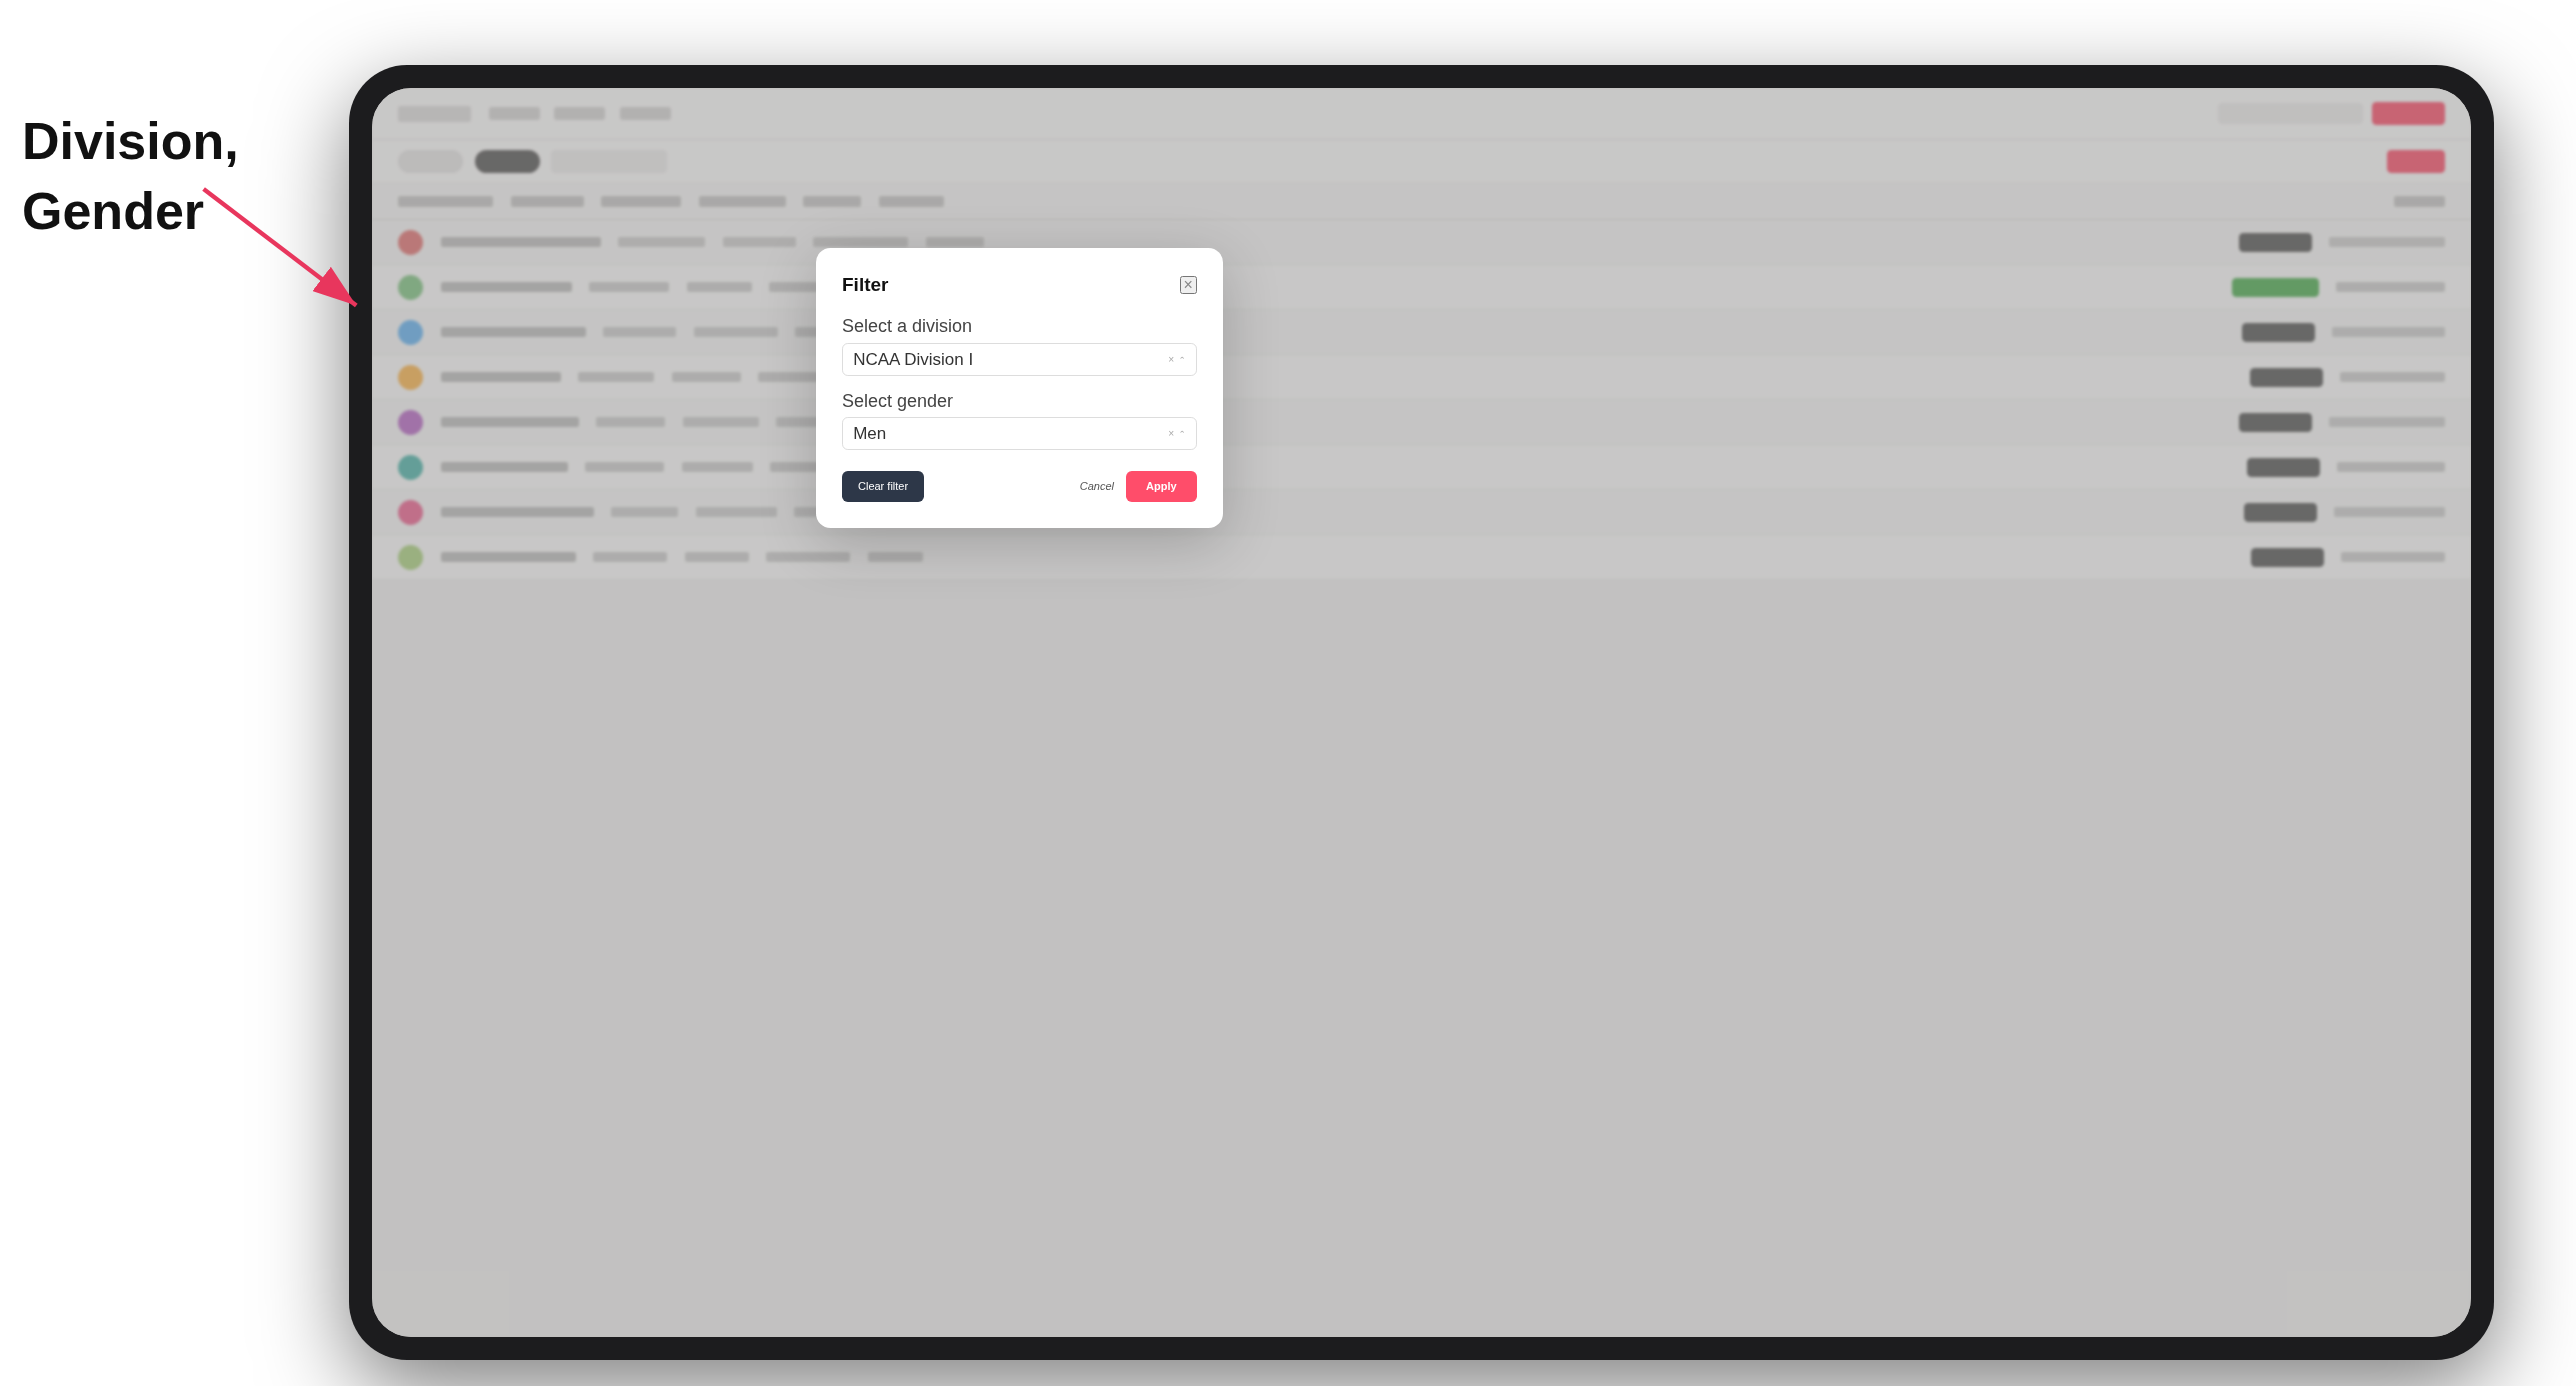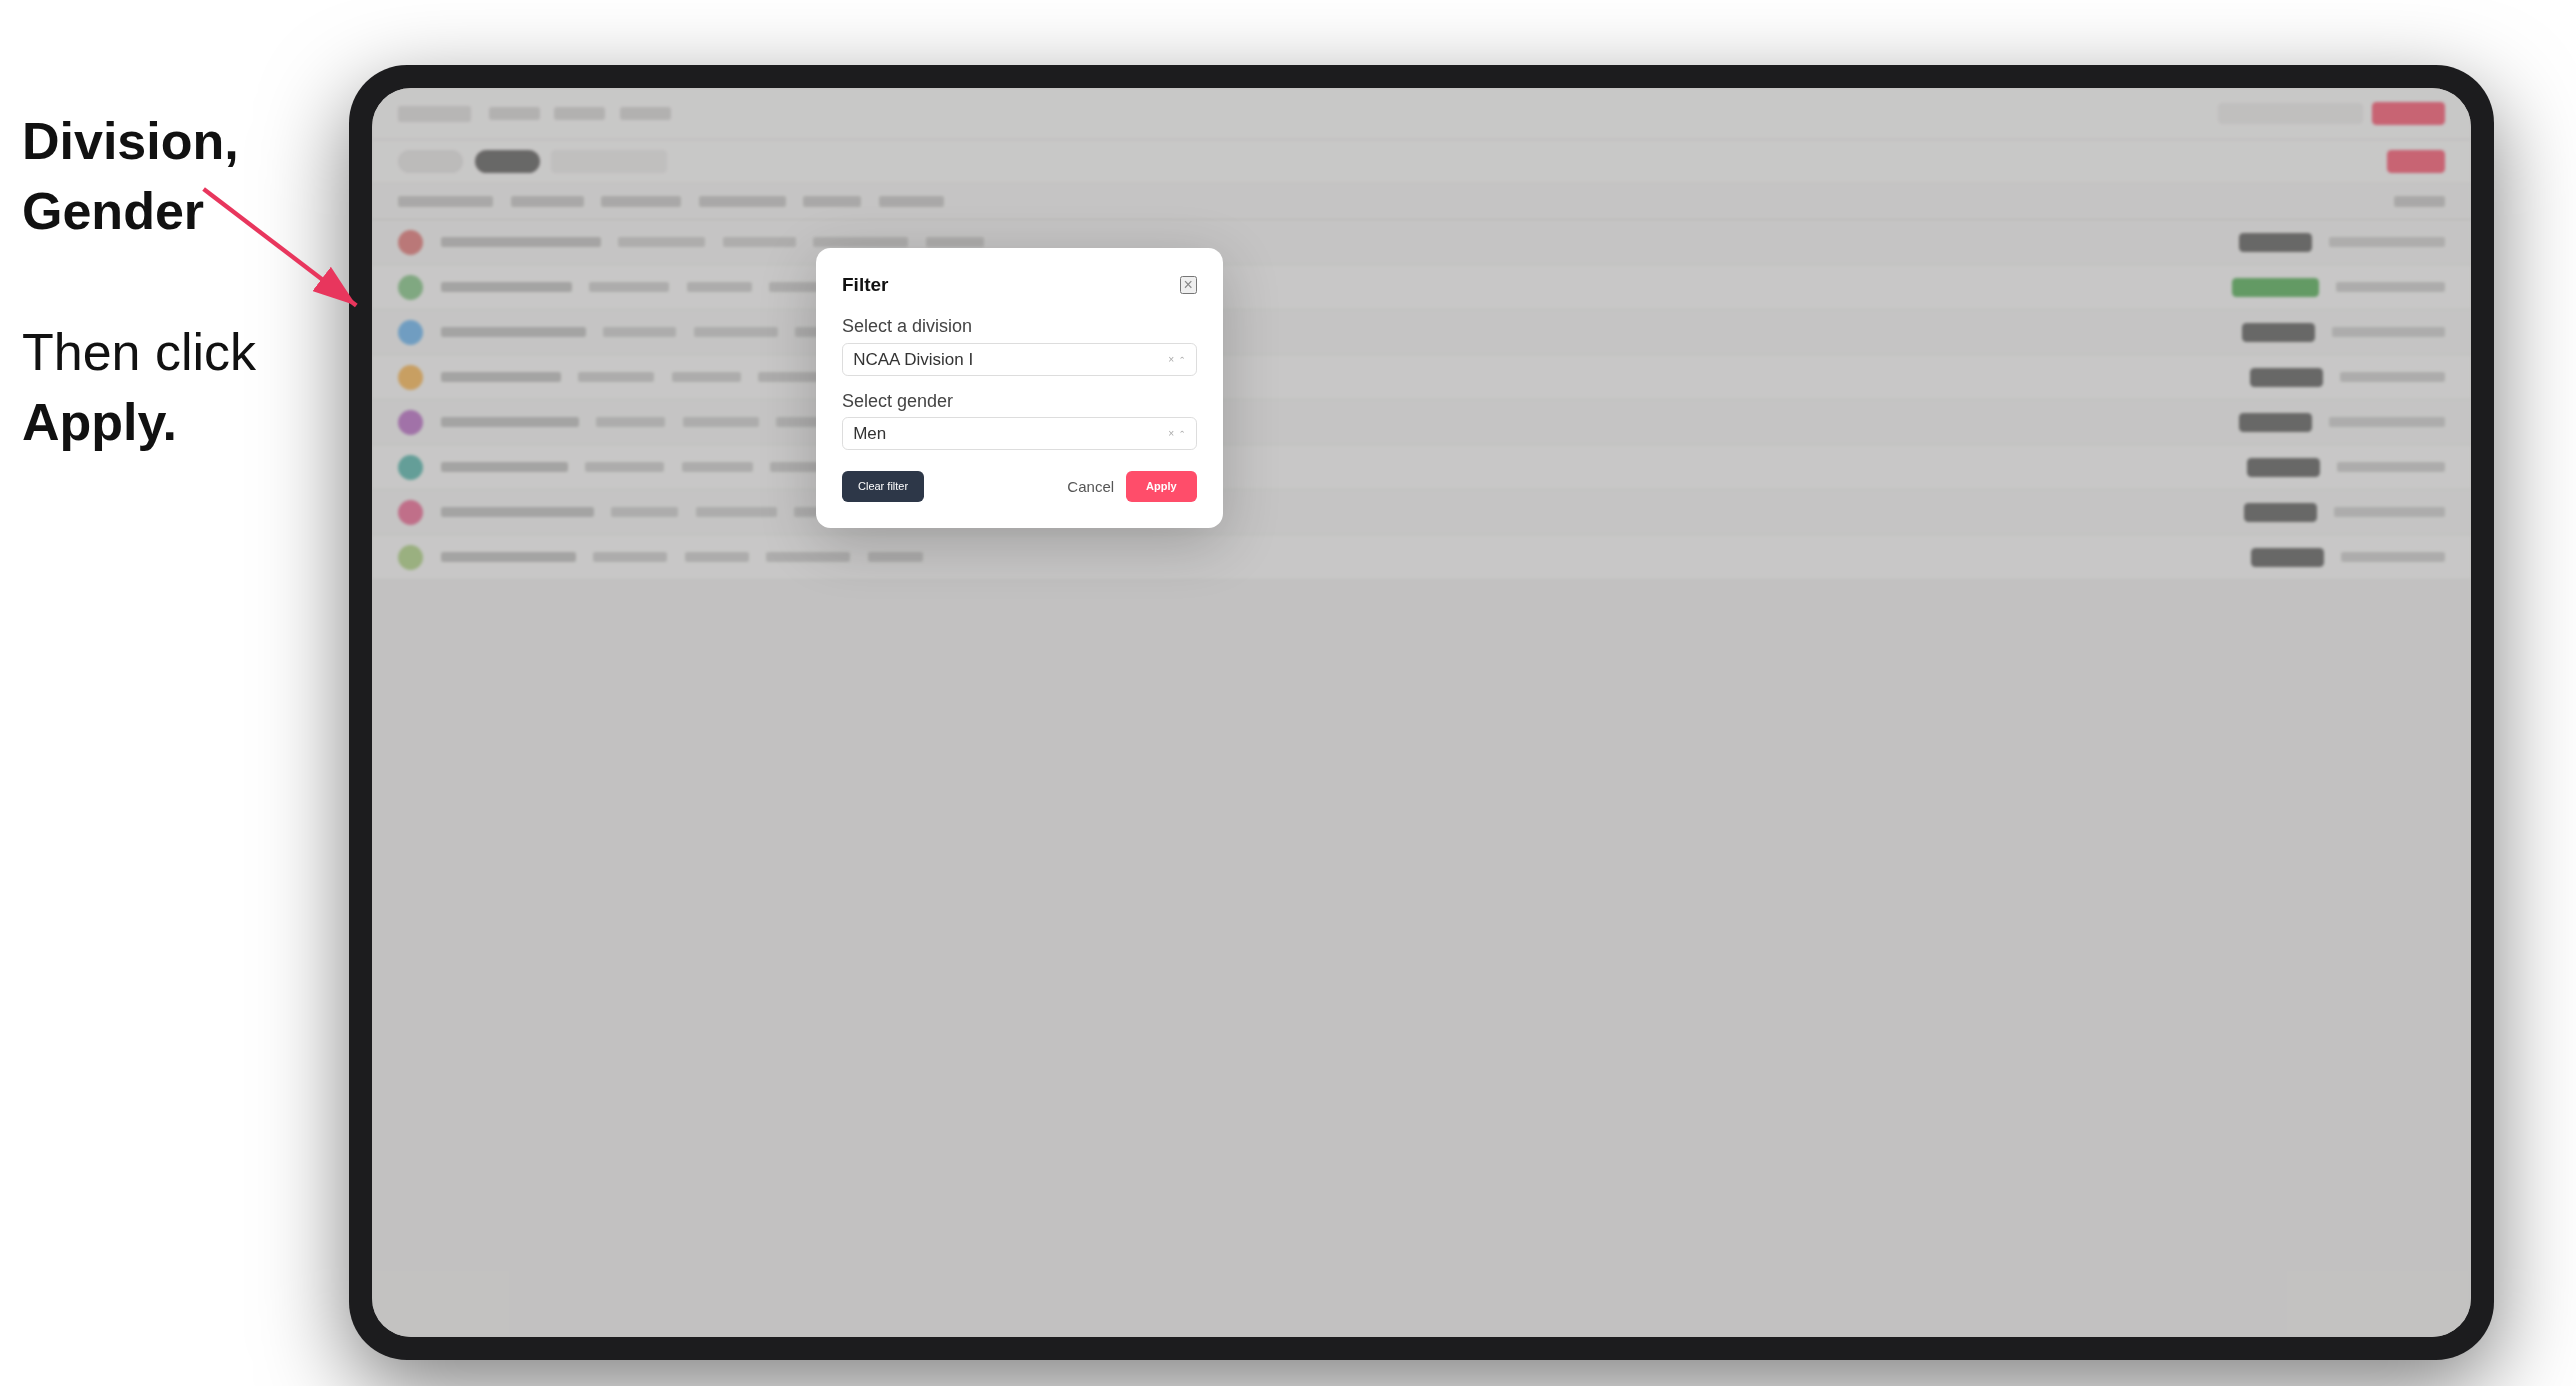--- a/index.html
+++ b/index.html
@@ -305,23 +305,24 @@
       background: #2d3748;
       color: #fff;
       border: none;
       border-radius: 5.8px;
       font-size: 11px;
       cursor: pointer;
     }
     .full-btn-cancel {
       background: none;
       border: none;
-      font-size: 15px;
+      font-size: 11px;
       color: #555;
       cursor: pointer;
+      font-style: italic;
     }
     .full-btn-apply {
       height: 31px;
       padding: 0 20.4px;
       background: #ff4d6a;
       color: #fff;
       border: none;
       border-radius: 5.8px;
       font-size: 11px;
       font-weight: 600;
@@ -339,21 +340,20 @@
       z-index: 20;
     }
   </style>
 </head>
 <body>
 
 <div class="page-instruction">
   <br>
   <strong>Division, Gender</strong><br>
   <br>
-  <span>Then click <strong>Apply.</strong></span>
 </div>
 
 <svg class="arrow-svg" viewBox="0 0 700 700" xmlns="http://www.w3.org/2000/svg">
   <defs>
     <marker id="arrowhead" markerWidth="10" markerHeight="7" refX="10" refY="3.5" orient="auto">
       <polygon points="0 0, 10 3.5, 0 7" fill="#e8365d"></polygon>
     </marker>
   </defs>
   <line x1="280" y1="260" x2="490" y2="420" stroke="#e8365d" stroke-width="6" marker-end="url(#arrowhead)"></line>
 </svg>

